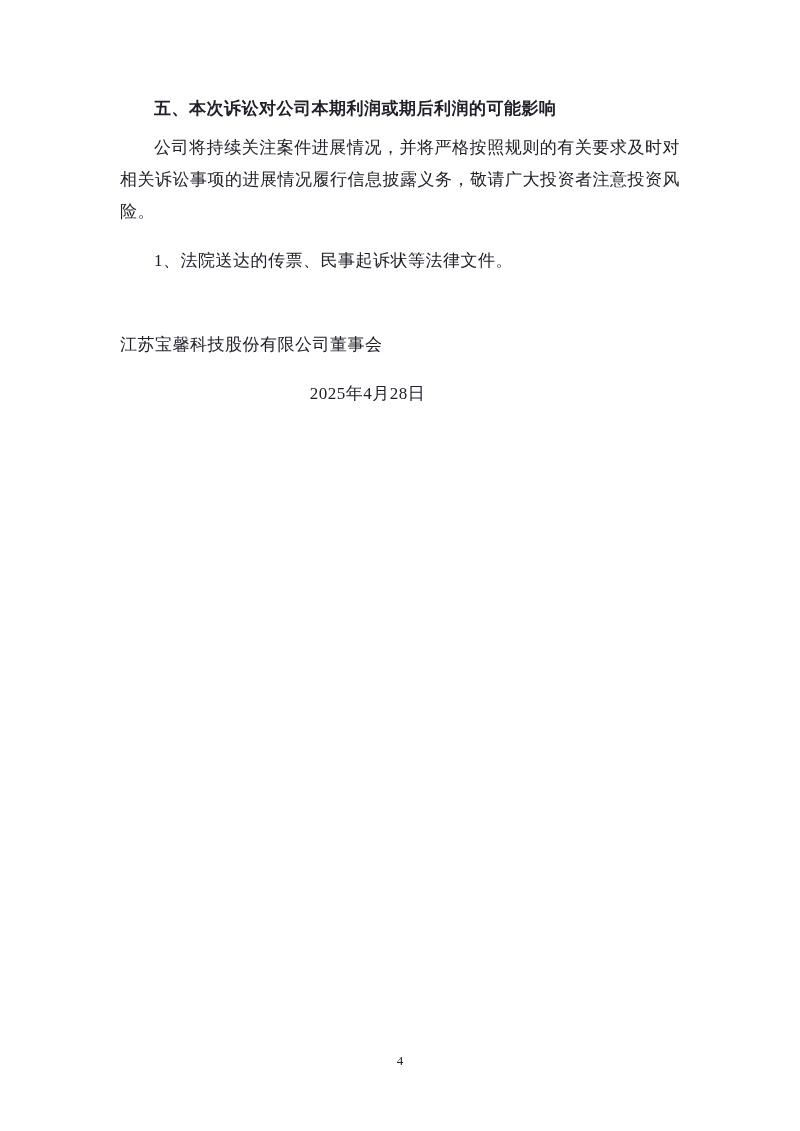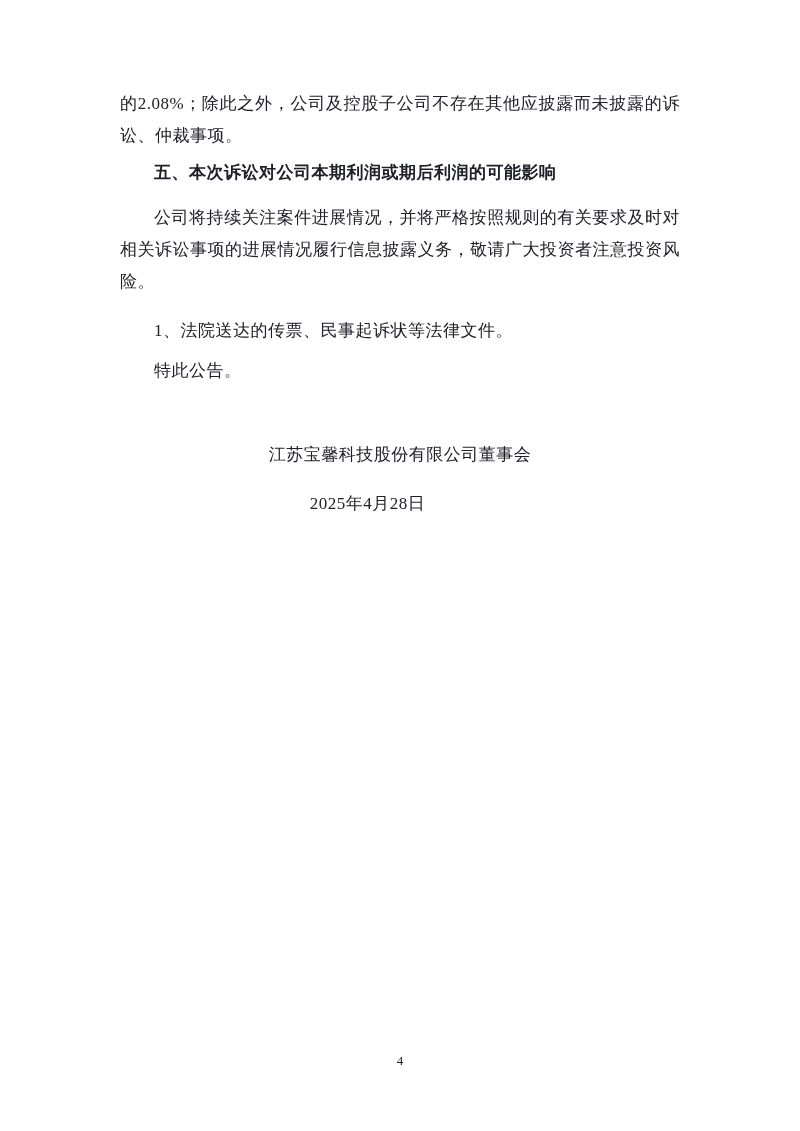--- a/index.html
+++ b/index.html
@@ -35,31 +35,31 @@
   .heading {
     font-size: 17px;
     line-height: 32px;
     font-weight: bold;
     text-indent: 2em;
     margin: 0;
     letter-spacing: 0.5px;
   }
   .h5 { margin-top: 5px; }
   .p-impact { margin-top: 8px; }
-  .p-followup { margin-top: 13px; }
+  .p-followup { margin-top: 7px; }
   .h6 { margin-top: 9px; }
   .p-item { margin-top: 17px; }
   .p-closing { margin-top: 8px; }
   .sig-block {
     margin-top: 52px;
   }
   .sig-company {
     font-size: 17px;
     line-height: 32px;
-    text-align: center;
+    text-align: left;
     margin: 0;
     letter-spacing: 0.5px;
   }
   .sig-date {
     font-size: 17px;
     line-height: 32px;
     text-align: center;
     margin: 17px 65px 0 0;
     letter-spacing: 0.5px;
   }
@@ -73,31 +73,29 @@
     line-height: 20px;
     color: #20202a;
   }
 </style>
 </head>
 <body>
 
 <div class="page">
   <div class="content">
 
-    <p class="para">的2.08%；除此之外，公司及控股子公司不存在其他应披露而未披露的诉讼、仲裁事项。</p>
 
     <p class="heading h5">五、本次诉讼对公司本期利润或期后利润的可能影响</p>
 
 
     <p class="para indent p-followup">公司将持续关注案件进展情况，并将严格按照规则的有关要求及时对相关诉讼事项的进展情况履行信息披露义务，敬请广大投资者注意投资风险。</p>
 
 
     <p class="para indent p-item">1、法院送达的传票、民事起诉状等法律文件。</p>
 
-    <p class="para indent p-closing">特此公告。</p>
 
     <div class="sig-block">
       <p class="sig-company">江苏宝馨科技股份有限公司董事会</p>
       <p class="sig-date">2025年4月28日</p>
     </div>
 
   </div>
 
   <div class="footer">4</div>
 </div>

